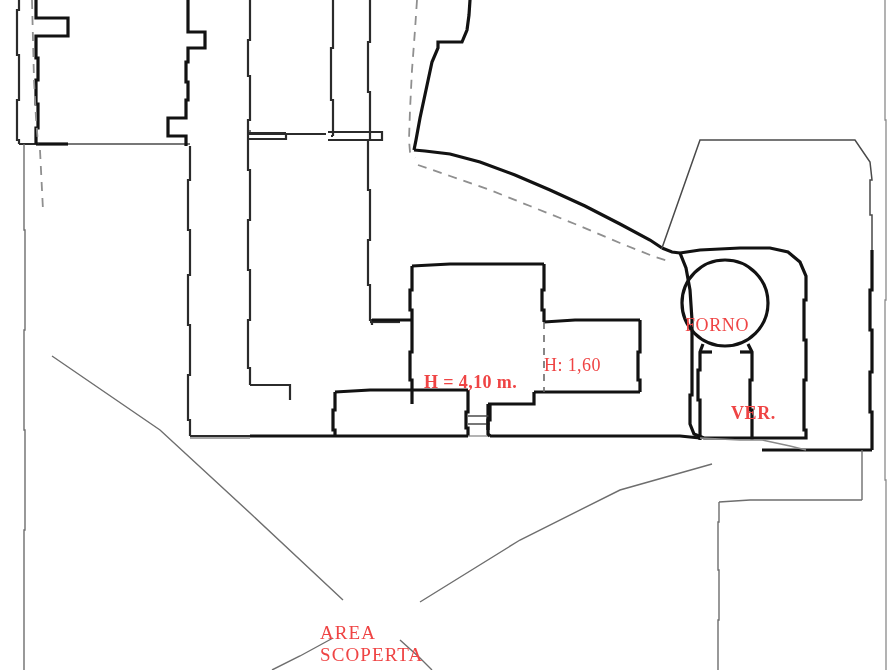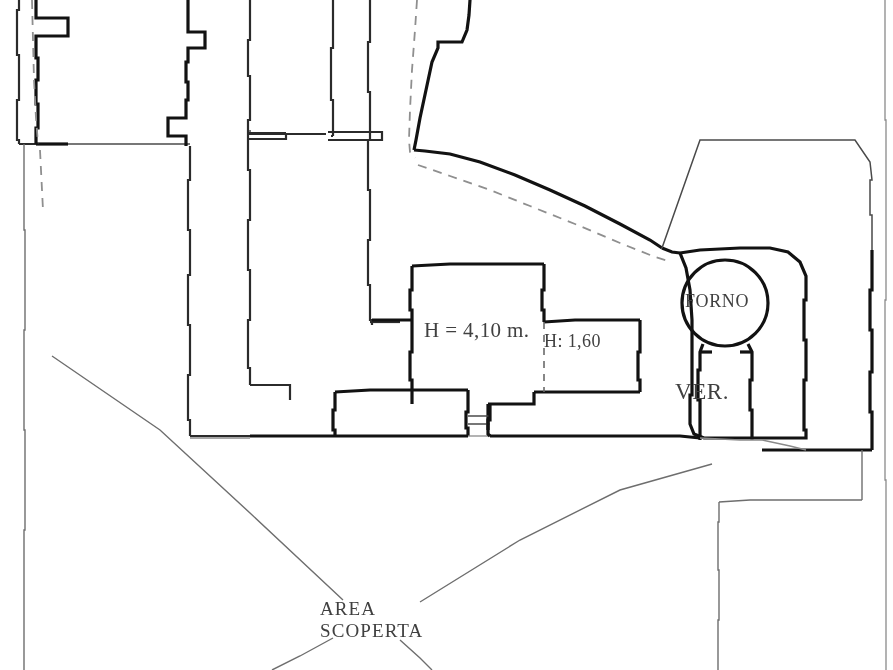--- a/index.html
+++ b/index.html
@@ -74,46 +74,49 @@
     stroke-linecap: butt;
   }
   .forno-circle {
     fill: none;
     stroke: #121212;
     stroke-width: 3.2;
   }
   .plan-label {
     position: absolute;
     font-family: "Liberation Serif", serif;
-    color: #404040;
+    color: #ef4444;
     white-space: nowrap;
     letter-spacing: 0.4px;
     user-select: none;
+    margin-top: 24px;
   }
   #label-h410 {
     left: 424px;
-    top: 318px;
-    font-size: 21px;
+    top: 348px;
+    font-size: 18px;
+    font-weight: bold;
   }
   #label-h160 {
     left: 544px;
     top: 331px;
     font-size: 18px;
   }
   #label-forno {
     left: 685px;
     top: 291px;
     font-size: 18px;
     letter-spacing: 0.6px;
   }
   #label-ver {
-    left: 675px;
+    left: 731px;
     top: 379px;
-    font-size: 23px;
+    font-size: 18px;
     letter-spacing: 0.6px;
+    font-weight: bold;
   }
   #label-area-block {
     left: 320px;
     top: 598px;
     font-size: 19px;
     line-height: 1.18;
     letter-spacing: 1.1px;
   }
   #label-area-block .area-line {
     display: block;

